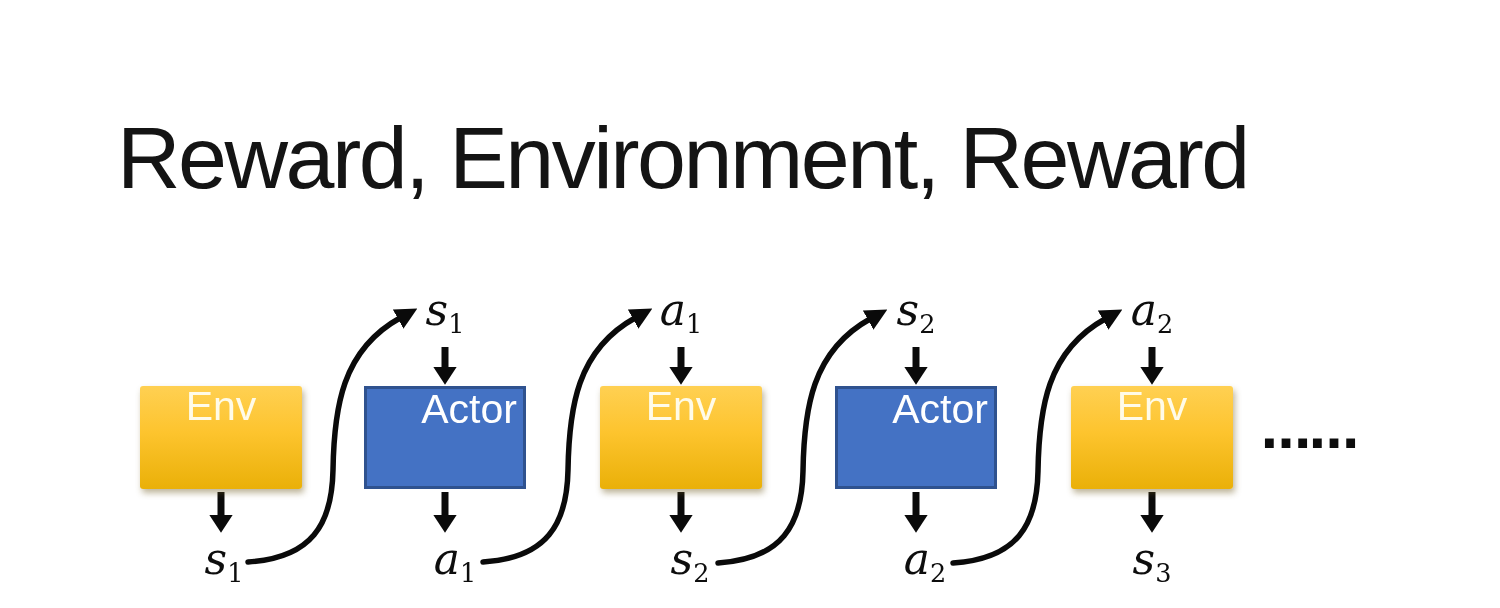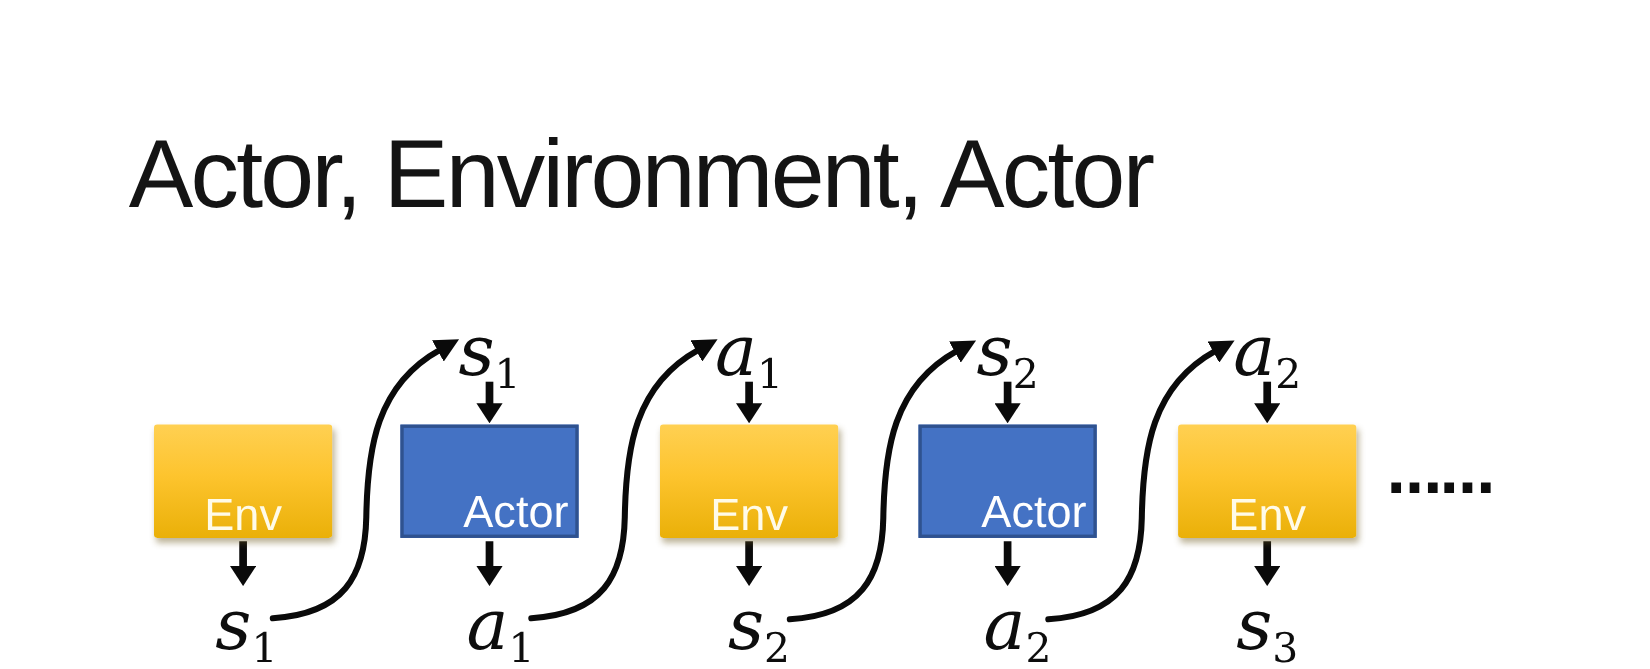--- a/index.html
+++ b/index.html
@@ -34,21 +34,21 @@
     top: 0;
     width: 1500px;
     height: 608px;
   }
   .box {
     position: absolute;
     top: 386px;
     width: 162px;
     height: 103px;
     display: flex;
-    align-items: flex-end;
+    align-items: flex-start;
     justify-content: center;
     font-size: 41px;
     line-height: 1;
     box-sizing: border-box;
   }
   .box.env {
     background: linear-gradient(180deg, #ffd052 0%, #fdc42e 45%, #eab008 100%);
     color: #fffbe8;
     border-radius: 3px;
     box-shadow: 2px 4px 6px rgba(110, 90, 30, 0.45);
@@ -57,21 +57,21 @@
     background: #4472c4;
     color: #ffffff;
     border: 3px solid #2f528f;
     padding-left: 48px;
   }
   .mlabel {
     position: absolute;
     transform: translateX(-50%);
     font-family: "DejaVu Serif", serif;
     font-style: italic;
-    font-size: 64px;
+    font-size: 44px;
     line-height: 1;
     color: #0d0d0d;
     white-space: nowrap;
   }
   .mlabel sub {
     font-style: normal;
     font-size: 0.58em;
     vertical-align: -0.32em;
     line-height: 0;
   }
@@ -88,21 +88,21 @@
     letter-spacing: -2px;
     color: #0d0d0d;
     white-space: nowrap;
   }
 </style>
 </head>
 <body>
 
 <div class="stage">
 
-  <h1 class="title">Actor, Environment, Actor</h1>
+  <h1 class="title">Reward, Environment, Reward</h1>
 
   <svg class="arrows" viewBox="0 0 1500 608" xmlns="http://www.w3.org/2000/svg" aria-hidden="true">
     <defs>
       <marker id="mvert" markerWidth="2.6" markerHeight="3.4" refX="0.2" refY="1.7" orient="auto" markerUnits="strokeWidth">
         <path d="M0,0 L2.6,1.7 L0,3.4 Z" fill="#0a0a0a"></path>
       </marker>
       <marker id="mcurve" markerWidth="4" markerHeight="4" refX="0.4" refY="2" orient="auto" markerUnits="strokeWidth">
         <path d="M0,0 L4,2 L0,4 Z" fill="#0a0a0a"></path>
       </marker>
     </defs>

